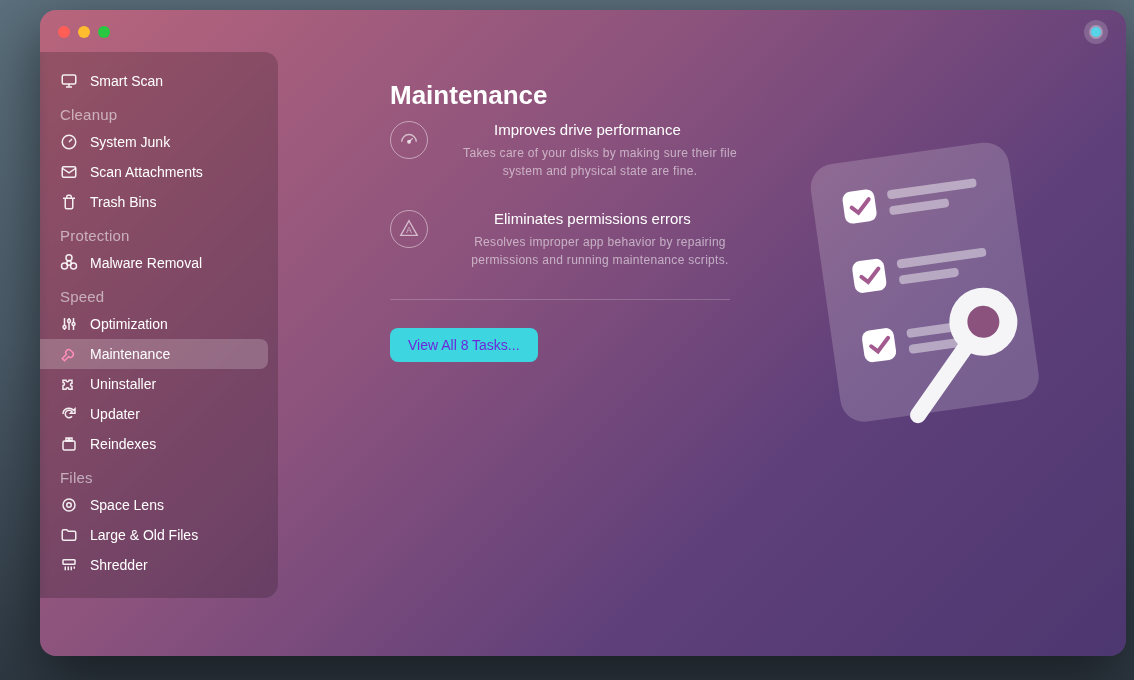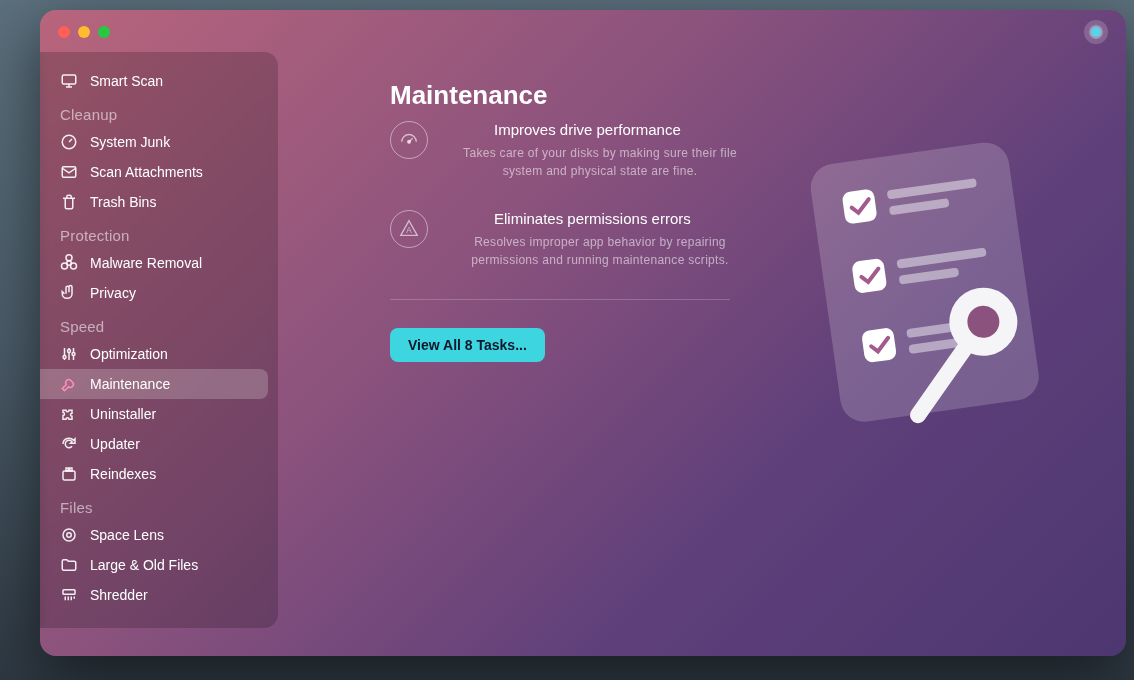--- a/index.html
+++ b/index.html
@@ -75,23 +75,23 @@
     border: 1.5px solid rgba(255,255,255,0.45);
     border-radius: 50%;
     display:flex; align-items:center; justify-content:center;
     color: rgba(255,255,255,0.6);
   }
   .feature .ftitle { font-size: 15px; font-weight: 500; margin-bottom: 6px; color: #fff; margin-left: 44px;}
   .feature .fdesc { font-size: 12px; color: rgba(255,255,255,0.55); line-height: 1.5; letter-spacing: 0.3px; text-align: center;}
   .divider { border-top: 1px solid rgba(255,255,255,0.2); width: 340px; margin: 8px 0 28px 0;}
   .view-btn {
     background: #3dd5e0;
-    color: #0f172a;
+    color: #6d28d9;
     font-size: 14px;
-    font-weight: 700;
+    font-weight: 400;
     padding: 9px 18px;
     border: none;
     border-radius: 8px;
     cursor: pointer;
   }
   .illustration {
     position: absolute;
     top: 120px; right: 40px;
     width: 290px; height: 320px;
   }
@@ -156,28 +156,20 @@
         <div class="side-item">
           <span class="icon">
             <svg width="18" height="18" viewBox="0 0 24 24" fill="none" stroke="currentColor" stroke-width="2">
               <circle cx="12" cy="12" r="3"></circle>
               <circle cx="12" cy="5" r="4"></circle>
               <circle cx="6" cy="16" r="4"></circle>
               <circle cx="18" cy="16" r="4"></circle>
             </svg>
           </span>
           <span>Malware Removal</span>
-        </div>
-        <div class="side-item">
-          <span class="icon">
-            <svg width="18" height="18" viewBox="0 0 24 24" fill="none" stroke="currentColor" stroke-width="2">
-              <path d="M8 13V5a2 2 0 114 0v6V4a2 2 0 114 0v9a6 6 0 01-6 6h-1a6 6 0 01-6-6v-3l3 3"></path>
-            </svg>
-          </span>
-          <span>Privacy</span>
         </div>
         <div class="side-section">Speed</div>
         <div class="side-item">
           <span class="icon">
             <svg width="18" height="18" viewBox="0 0 24 24" fill="none" stroke="currentColor" stroke-width="2">
               <path d="M6 4v10M6 18v2M12 4v2M12 10v10M18 4v6M18 14v6"></path>
               <circle cx="6" cy="16" r="2"></circle>
               <circle cx="12" cy="8" r="2"></circle>
               <circle cx="18" cy="12" r="2"></circle>
             </svg>

